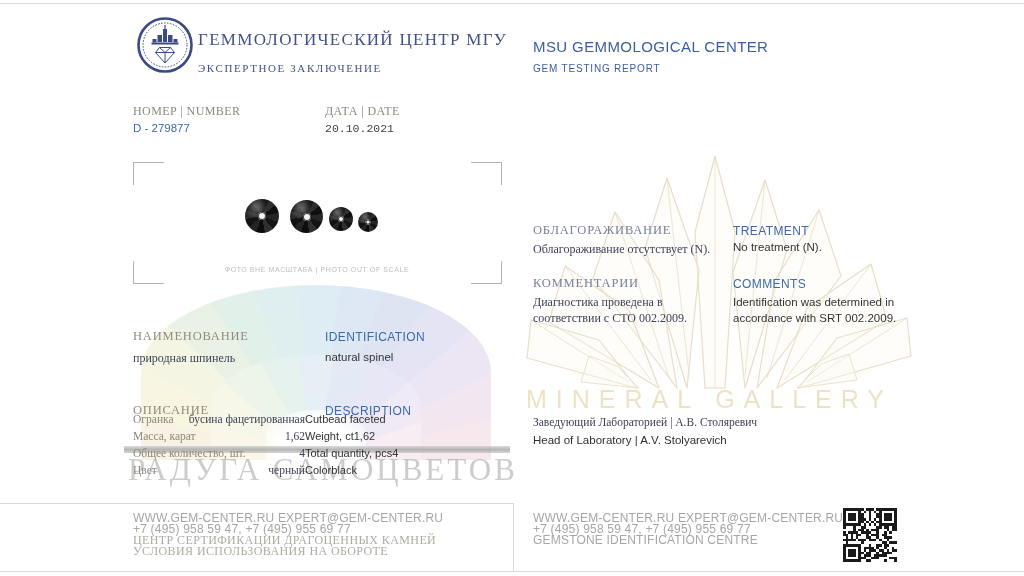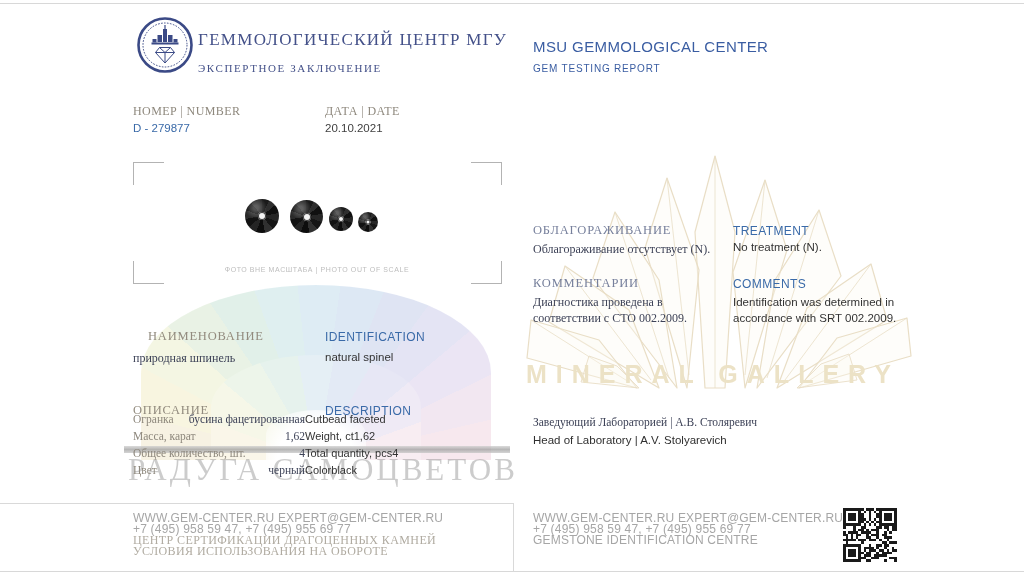--- a/index.html
+++ b/index.html
@@ -19,21 +19,21 @@
   .org-ru,.doc-ru{color:#445189;}
   .org-ru{position:absolute;}
   .doc-ru{position:absolute;left:198px;top:62px;font-size:11px;letter-spacing:1.6px;}
   .org-en{position:absolute;left:533px;top:38px;font-size:15px;letter-spacing:.4px;color:#3a5da2;}
   .doc-en{position:absolute;left:533px;top:63px;font-size:10px;letter-spacing:.8px;color:#3a5da2;}
 
   
   .meta-label{position:absolute;top:104px;font-size:12px;color:#8e887d;letter-spacing:.4px;}
   .meta-value{position:absolute;top:122px;font-size:11.5px;}
   .num-val{color:#3a6aa8;}
-  .date-val{color:#3f3f3f;}
+  .date-val{color:#3f3f3f;font-family:Liberation Mono, monospace;}
 
   
   .corner{position:absolute;width:30px;height:22px;}
   .c-tl{border-top:1px solid #b3b3b3;border-left:1px solid #b3b3b3;}
   .c-tr{border-top:1px solid #b3b3b3;border-right:1px solid #b3b3b3;}
   .c-bl{border-bottom:1px solid #b3b3b3;border-left:1px solid #b3b3b3;}
   .c-br{border-bottom:1px solid #b3b3b3;border-right:1px solid #b3b3b3;}
   .photo-caption{position:absolute;left:133px;top:266px;width:368px;text-align:center;
     font-size:7px;letter-spacing:.6px;color:#bdbdbd;}
   .bead{position:absolute;border-radius:50%;z-index:2;
@@ -65,21 +65,21 @@
   
   .band{position:absolute;left:124px;top:446px;width:386px;height:7px;z-index:1;opacity:.75;
     background:linear-gradient(to bottom,#cfcfcf,#9f9f9f 50%,#c6c6c6);}
 
   
   .raduga{position:absolute;left:128px;top:452px;z-index:1;font-size:31px;letter-spacing:3px;
     color:rgba(128,128,128,.40);white-space:nowrap;}
 
   
   .crystal{position:absolute;left:518px;top:150px;z-index:1;}
-  .mineral{position:absolute;left:526px;top:360px;z-index:1;font-size:25px;font-weight:bold;
+  .mineral{position:absolute;left:526px;top:385px;z-index:1;font-size:25px;font-weight:normal;
     letter-spacing:9px;color:#ece2c6;white-space:nowrap;}
 
   
   .sec-h-ru{position:absolute;font-size:12.5px;letter-spacing:.8px;color:#928b7e;}
   .sec-h-ru-blue{position:absolute;font-size:12.5px;letter-spacing:.8px;color:#77809c;}
   .sec-h-en{position:absolute;font-size:12px;letter-spacing:.4px;color:#3a6aa8;}
   .val-ru{position:absolute;font-size:12px;color:#3d4257;}
   .val-en{position:absolute;font-size:11.5px;color:#333333;}
   .z2{z-index:2;margin-top:11px;}
 
@@ -182,21 +182,21 @@
       <line x1="352" y1="114" x2="266" y2="230" stroke-width="0.8"></line>
     <path d="M12 170 L8 208 L118 238 L80 190 Z"></path>
       <line x1="12" y1="170" x2="110" y2="232" stroke-width="0.8"></line>
     <path d="M388 168 L392 206 L280 238 L318 188 Z"></path>
       <line x1="388" y1="168" x2="288" y2="232" stroke-width="0.8"></line>
     <path d="M70 206 L62 232 L120 238 L98 216 Z" stroke-width="0.9"></path>
     <path d="M330 204 L338 230 L278 238 L302 214 Z" stroke-width="0.9"></path>
   </svg>
   <div class="mineral sans">MINERAL GALLERY</div>
 
-  <div class="sec-h-ru serif z2" style="left:148px;top:318px">НАИМЕНОВАНИЕ</div>
+  <div class="sec-h-ru serif z2" style="left:133px;top:318px">НАИМЕНОВАНИЕ</div>
   <div class="val-ru serif z2" style="left:133px;top:340px">природная шпинель</div>
   <div class="sec-h-en sans z2" style="left:325px;top:319px">IDENTIFICATION</div>
   <div class="val-en sans z2" style="left:325px;top:340px">natural spinel</div>
 
   <div class="sec-h-ru serif z2" style="left:133px;top:392px">ОПИСАНИЕ</div>
   <div class="sec-h-en sans z2" style="left:325px;top:393px">DESCRIPTION</div>
 
   <div class="drow" style="top:413px">
     <div class="col-ru">
         <span class="dlbl-ru">Огранка</span>

